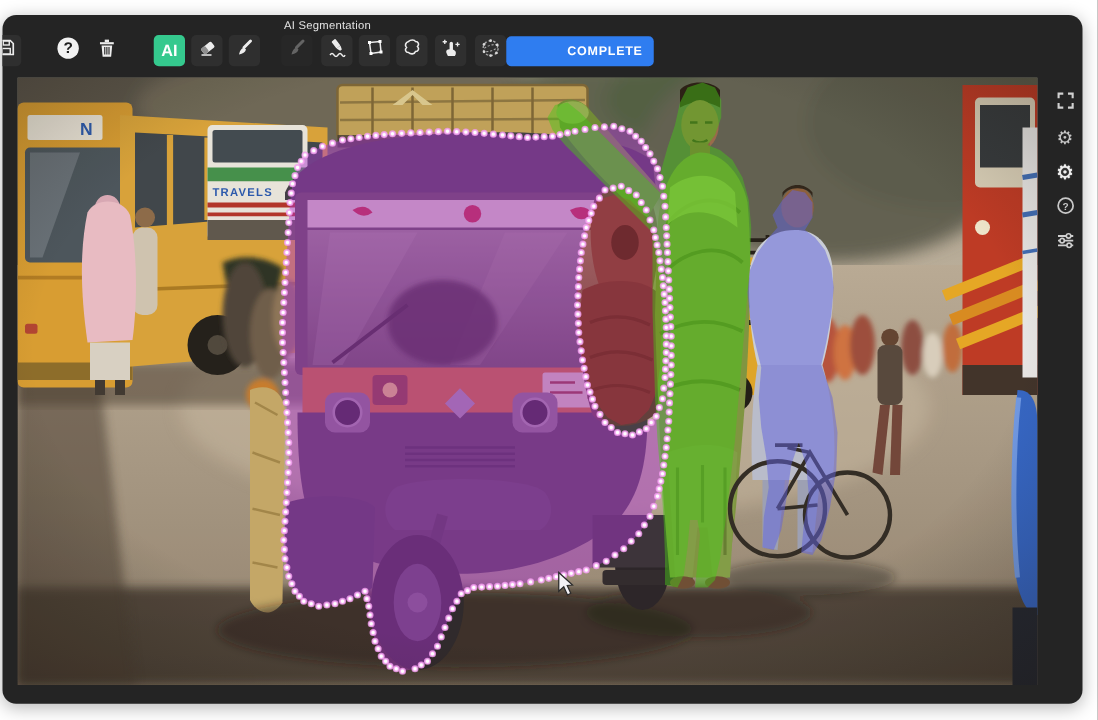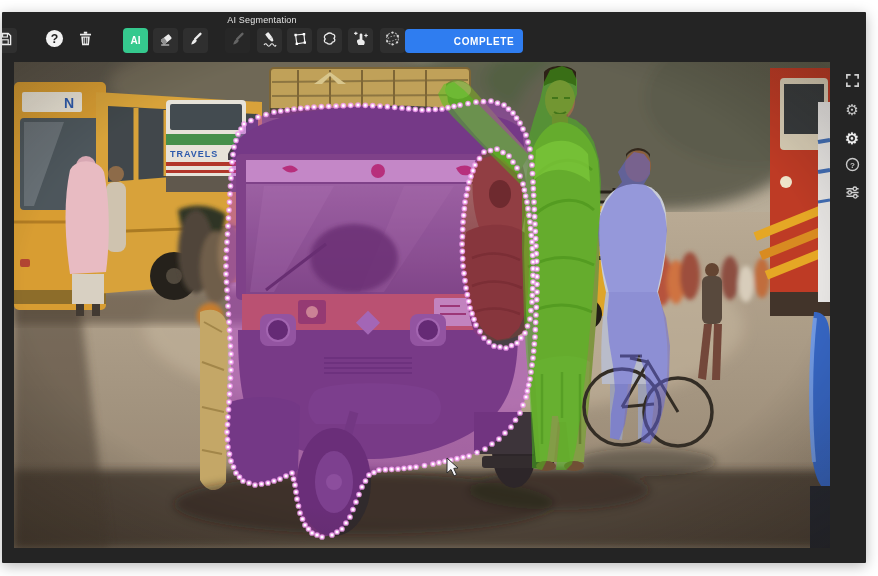--- a/index.html
+++ b/index.html
@@ -1,27 +1,27 @@
 <!DOCTYPE html>
 <html><head>
 <meta charset="utf-8">
 <style>
   html,body{margin:0;padding:0;background:#ffffff;width:878px;height:576px;
     font-family:"Liberation Sans",sans-serif;overflow:hidden;}
   #app{position:absolute;left:2px;top:12px;width:864px;height:551px;
-    background:#242424;border-radius:1px;overflow:hidden;
+    background:#242424;border-radius:11px;overflow:hidden;
     box-shadow:0 3px 14px rgba(0,0,0,.28);}
   
   #tooltip{position:absolute;left:0;top:3px;width:520px;text-align:center;
     font-size:9px;color:#e3e3e3;letter-spacing:.2px;}
   #toolbar{position:absolute;left:0;top:16px;height:25px;display:flex;align-items:center;}
   .tbtn{position:absolute;width:25px;height:25px;border-radius:4px;
     display:flex;align-items:center;justify-content:center;box-sizing:border-box;}
   .chip{background:#2f2f2f;}
-  .ai-chip{background:#35c98e;color:#fff;font-weight:bold;font-size:10px;}
+  .ai-chip{background:#35c98e;color:#fff;font-weight:bold;font-size:13px;}
   .disabled{opacity:.32;}
   #complete-btn{position:absolute;left:403px;top:17px;width:78px;height:24px;
     background:#2f7df0;border-radius:4px;color:#fff;font-size:10px;font-weight:bold;
     letter-spacing:.6px;display:flex;align-items:center;justify-content:center;padding-left:40px;}
   
   #side-toolbar{position:absolute;left:840px;top:60px;width:20px;
     display:flex;flex-direction:column;align-items:center;}
   .sbtn{width:20px;height:20px;margin-bottom:8px;display:flex;align-items:center;
     justify-content:center;color:#cfcfcf;font-size:15px;}
   

